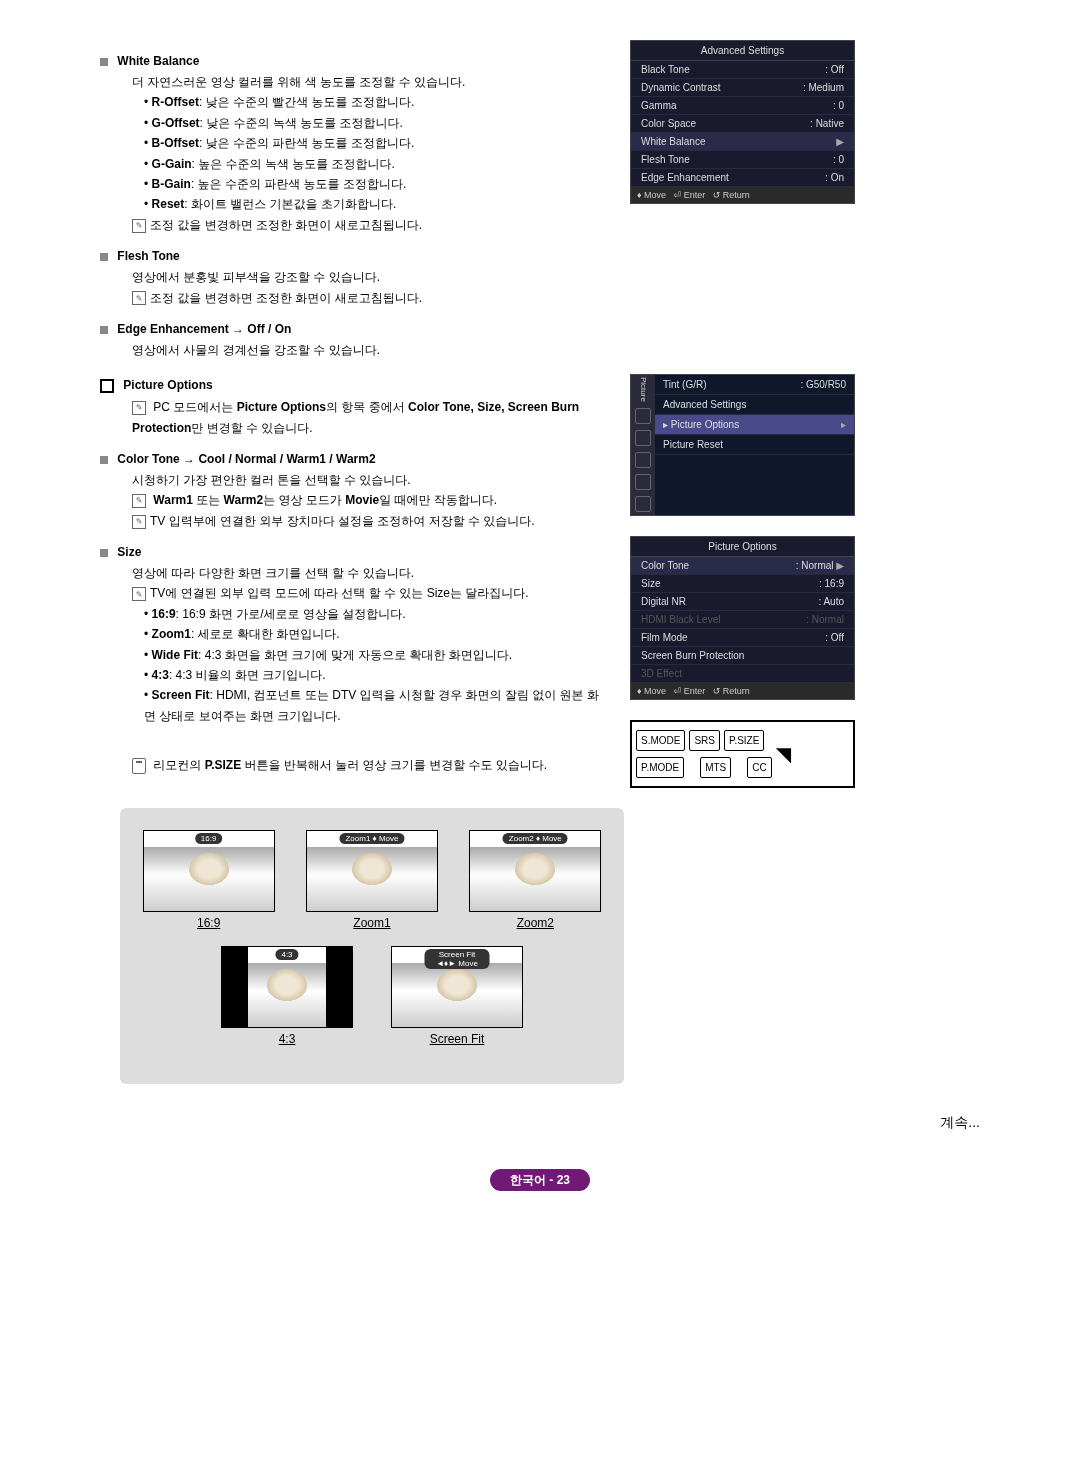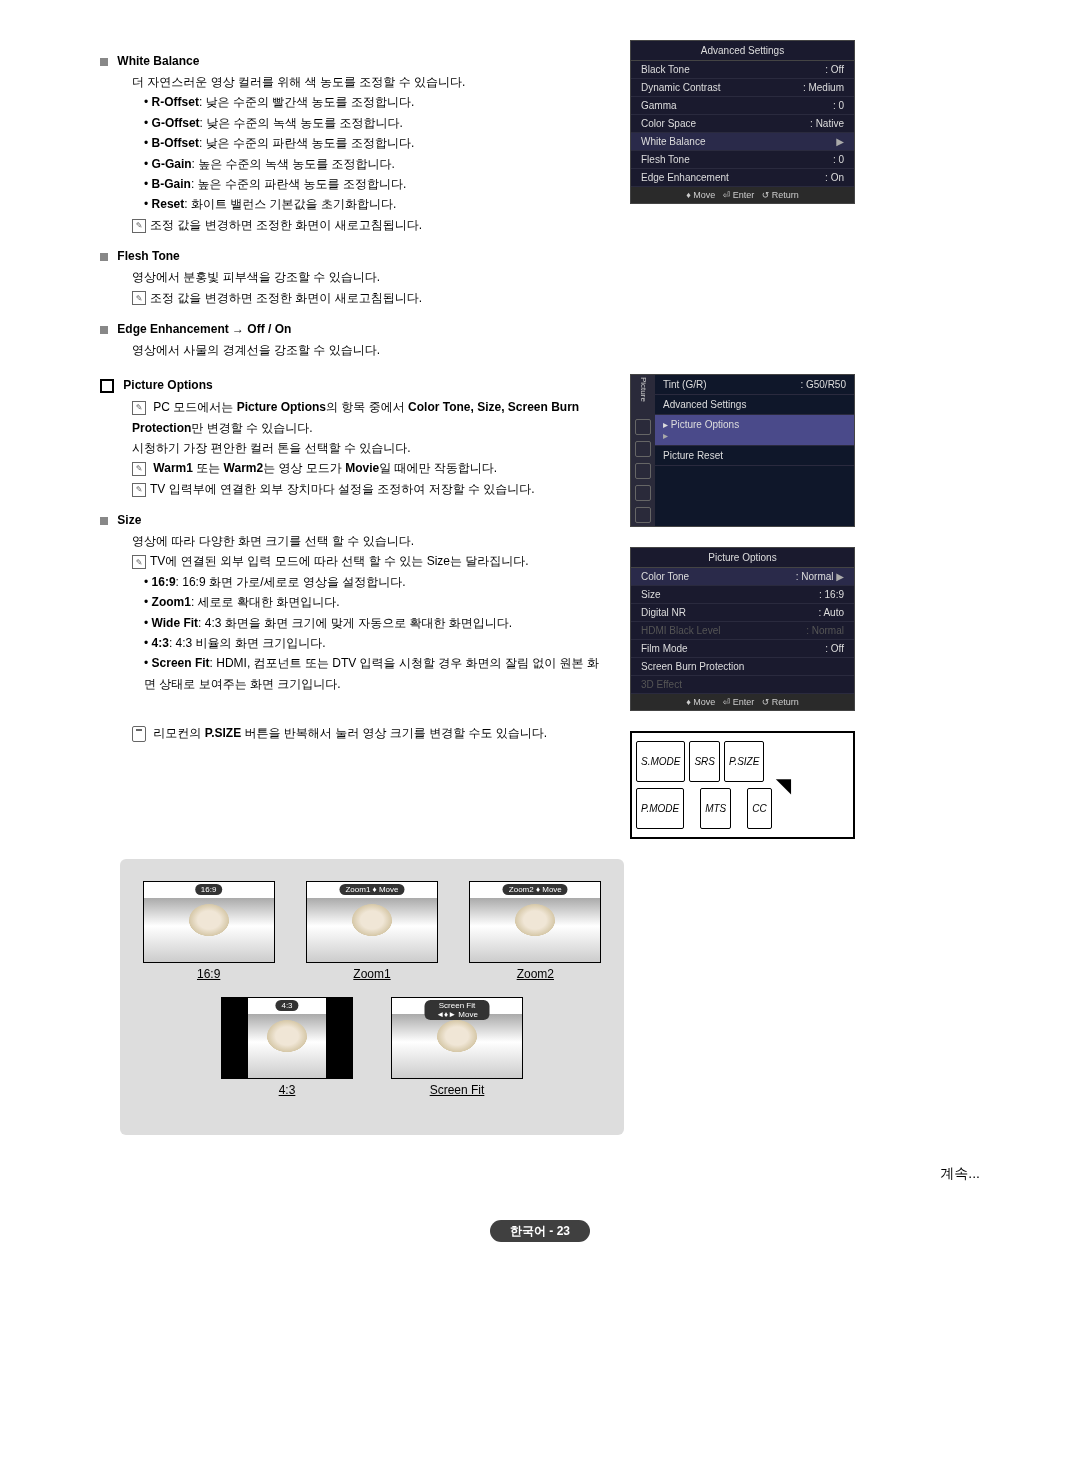--- a/index.html
+++ b/index.html
@@ -87,21 +87,21 @@
   .osd-row.highlight {
     background: #2a2a4a;
   }
   .osd-row.disabled {
     color: #555;
   }
   .osd-footer {
     background: #2a2a2a;
     padding: 3px 6px;
     font-size: 9px;
-    text-align: center;
+    text-align: left;
     color: #ccc;
   }
   .osd-menu2 {
     background: #0f172a;
     border: 1px solid #444;
     color: #ddd;
     font-size: 10px;
     margin-bottom: 20px;
     position: relative;
     margin-top: 30px;
@@ -134,36 +134,34 @@
     margin-left: 24px;
   }
   .osd2-row {
     display: flex;
     justify-content: space-between;
     padding: 4px 8px;
     border-bottom: 1px solid #2a2a3e;
   }
   .osd2-row.highlight {
     background: #4a4a8a;
-    flex-direction: column;
   }
   .remote-img {
     display: flex;
     border: 2px solid #000;
     padding: 8px 4px;
     gap: 4px;
     align-items: center;
   }
   .remote-btn {
     border: 1px solid #000;
-    padding: 14px 4px;
+    padding: 4px 4px;
     font-size: 10px;
     border-radius: 2px;
     text-align: center;
-    font-style: italic;
   }
   .remote-col {
     display: flex;
     flex-direction: column;
     gap: 6px;
   }
   .remote-arrow {
     font-size: 20px;
   }
   .size-grid {
@@ -235,21 +233,21 @@
   .continue {
     text-align: right;
     margin-top: 30px;
     font-size: 14px;
   }
   .page-footer {
     text-align: center;
     margin-top: 40px;
   }
   .page-footer span {
-    background: #404040;
+    background: #701a75;
     color: #fff;
     padding: 4px 20px;
     border-radius: 12px;
     font-size: 12px;
     font-weight: bold;
   }
   b { font-weight: bold; }
   .arrow-r { color: #aaa; }
   .remote-icon {
     display: inline-block;
@@ -302,20 +300,24 @@
 
     <div class="section-title" style="margin-top:18px">
       <span class="section-bullet big"></span>
       <span>Picture Options</span>
     </div>
     <div class="indent">
       <span class="note-icon">✎</span>
       <span>PC 모드에서는 </span><b>Picture Options</b><span>의 항목 중에서 </span><b>Color Tone, Size, Screen Burn Protection</b><span>만 변경할 수 있습니다.</span>
     </div>
 
+    <div class="section-title">
+      <span class="section-bullet"></span>
+      <b>Color Tone → Cool / Normal / Warm1 / Warm2</b>
+    </div>
     <div class="indent">시청하기 가장 편안한 컬러 톤을 선택할 수 있습니다.</div>
     <div class="indent">
       <span class="note-icon">✎</span>
       <b>Warm1</b><span> 또는 </span><b>Warm2</b><span>는 영상 모드가 </span><b>Movie</b><span>일 때에만 작동합니다.</span>
     </div>
     <div class="indent"><span class="note-icon">✎</span><span>TV 입력부에 연결한 외부 장치마다 설정을 조정하여 저장할 수 있습니다.</span></div>
 
     <div class="section-title">
       <span class="section-bullet"></span>
       <b>Size</b>

